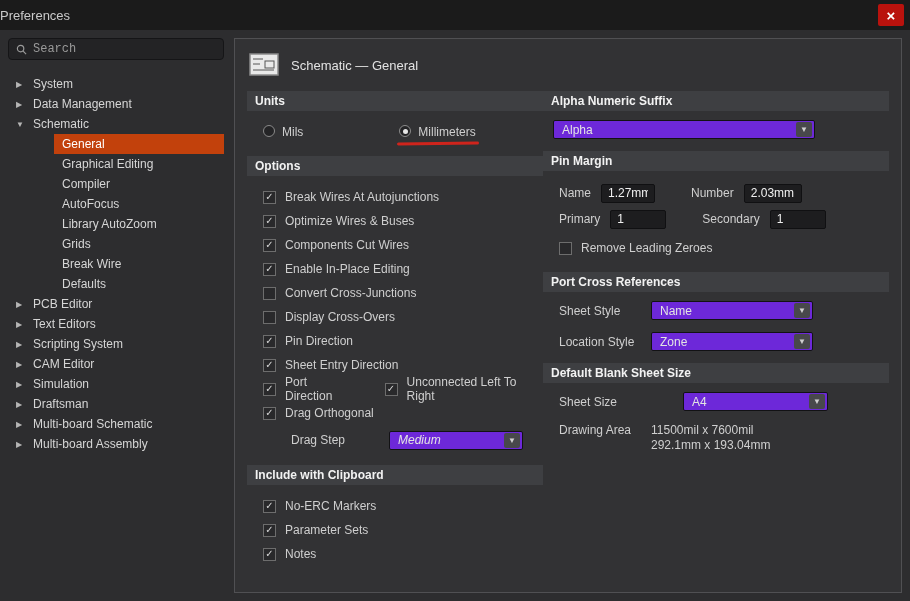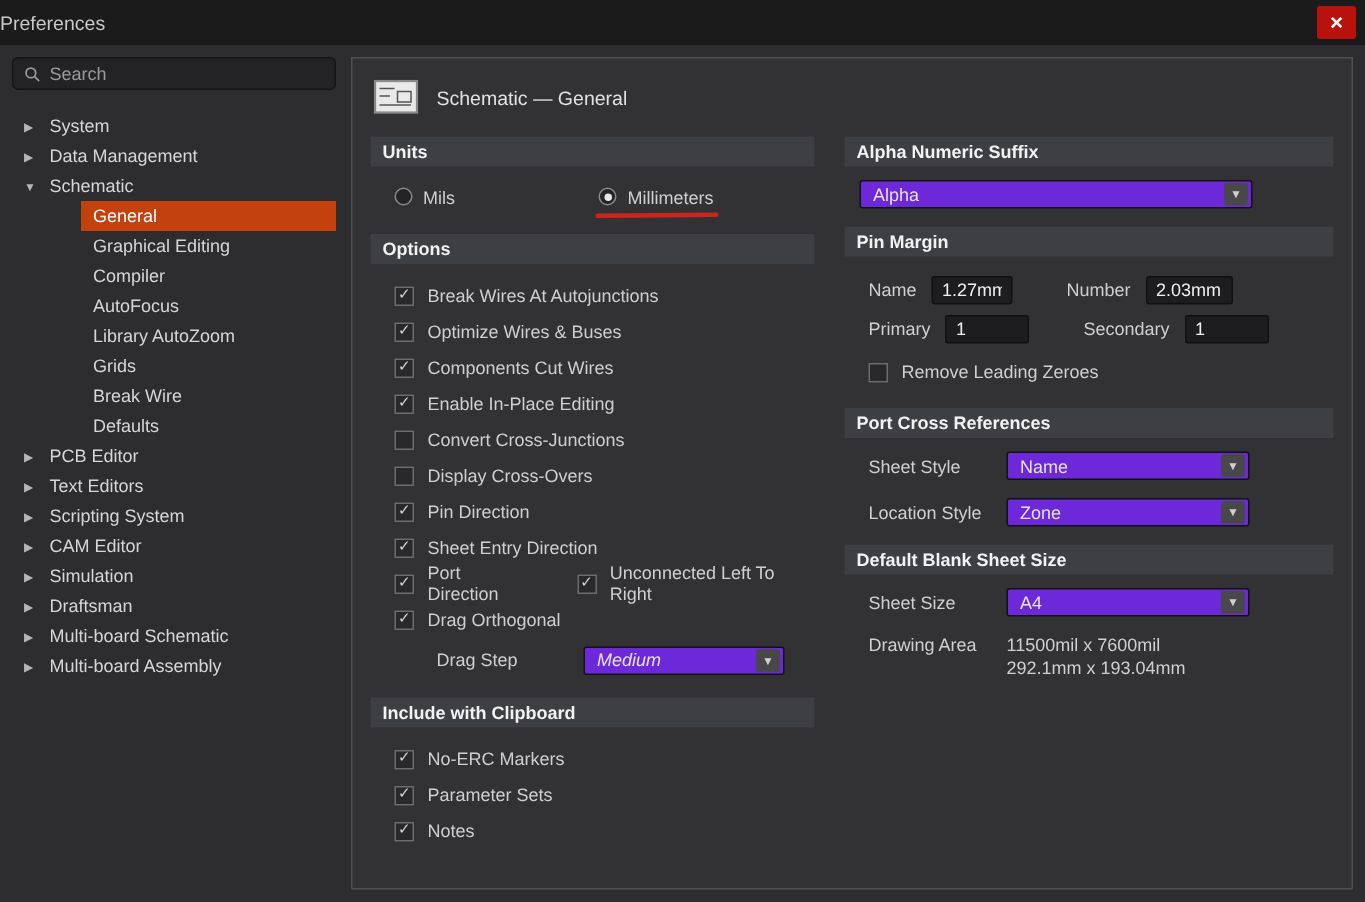--- a/index.html
+++ b/index.html
@@ -15,33 +15,33 @@
   .titlebar { height:30px; background:#1b1b1b; display:flex; align-items:center; justify-content:flex-start; position:relative; }
   .title { color:#c9c9c9; font-size:13px; }
   .close-btn { position:absolute; right:6px; top:4px; width:26px; height:22px; background:#b9120d; color:#fff;
     display:flex; align-items:center; justify-content:center; font-size:15px; font-weight:bold; border-radius:2px; cursor:pointer; }
   
   .dialog { display:flex; height:571px; padding:8px; gap:10px; background:#2d2d2f; }
   
   .sidebar { width:216px; display:flex; flex-direction:column; }
   .searchbox { height:22px; background:#232325; border:1px solid #151517; border-radius:4px;
     display:flex; align-items:center; padding:0 7px; gap:6px; margin-bottom:10px; }
-  .searchbox input { flex:1; background:transparent; border:none; outline:none; color:#b9b9b9; font-family:Liberation Sans, sans-serif; font-size:12px; }
+  .searchbox input { flex:1; background:transparent; border:none; outline:none; color:#b9b9b9; font-family:Liberation Mono, monospace; font-size:12px; }
   .searchbox input::placeholder { color:#9a9a9a; }
   .search-icon { width:11px; height:11px; flex:0 0 auto; }
   .tree { flex:1; overflow:hidden; padding-top:4px; }
   .tree-item { display:flex; align-items:center; height:20px; gap:7px; padding-left:8px; cursor:pointer; color:#d6d6d6; }
   .tree-item .arrow { width:10px; font-size:8px; color:#b5b5b5; flex:0 0 auto; }
   .tree-item.child { margin-left:46px; padding-left:8px; }
   .tree-item.selected { background:#c2410c; color:#ffffff; }
   
   .content { flex:1; background:#323234; border:1px solid #505053; padding:8px 12px; overflow:hidden; }
   .page-header { display:flex; align-items:center; gap:12px; padding:6px 2px 10px 2px; }
   .page-title { font-size:13px; color:#e2e2e2; }
-  .columns { display:flex; gap:20px; }
+  .columns { display:flex; }
   .col-left { width:296px; flex:0 0 auto; }
   .col-right { flex:1; }
   .sec { background:#3e3f42; color:#f2f2f2; font-weight:bold; height:20px; line-height:20px; padding:0 8px; margin:12px 0 9px 0; }
   .sec.first { margin-top:4px; }
   
   .radio-row { display:flex; align-items:center; padding-left:16px; height:24px; margin-bottom:6px; }
   .radio-item { display:flex; align-items:flex-start; gap:7px; position:relative; }
   .radio-item.second { margin-left:96px; }
   .radio { width:12px; height:12px; border:1px solid #8a8a8a; border-radius:50%; background:#242426;
     display:flex; align-items:center; justify-content:center; flex:0 0 auto; }
@@ -306,21 +306,21 @@
           <span class="form-label">Location Style</span>
           <div class="dropdown" style="width:162px;">
             <span class="dd-value">Zone</span>
             <span class="dd-btn">▼</span>
           </div>
         </div>
 
         <div class="sec">Default Blank Sheet Size</div>
         <div class="form-row">
           <span class="form-label">Sheet Size</span>
-          <div class="dropdown" style="width:162px;">
+          <div class="dropdown" style="width:145px;margin-left:32px;">
             <span class="dd-value">A4</span>
             <span class="dd-btn">▼</span>
           </div>
         </div>
         <div class="da-row">
           <span class="da-label">Drawing Area</span>
           <div class="da-values">
             <div>11500mil x 7600mil</div>
             <div>292.1mm x 193.04mm</div>
           </div>

